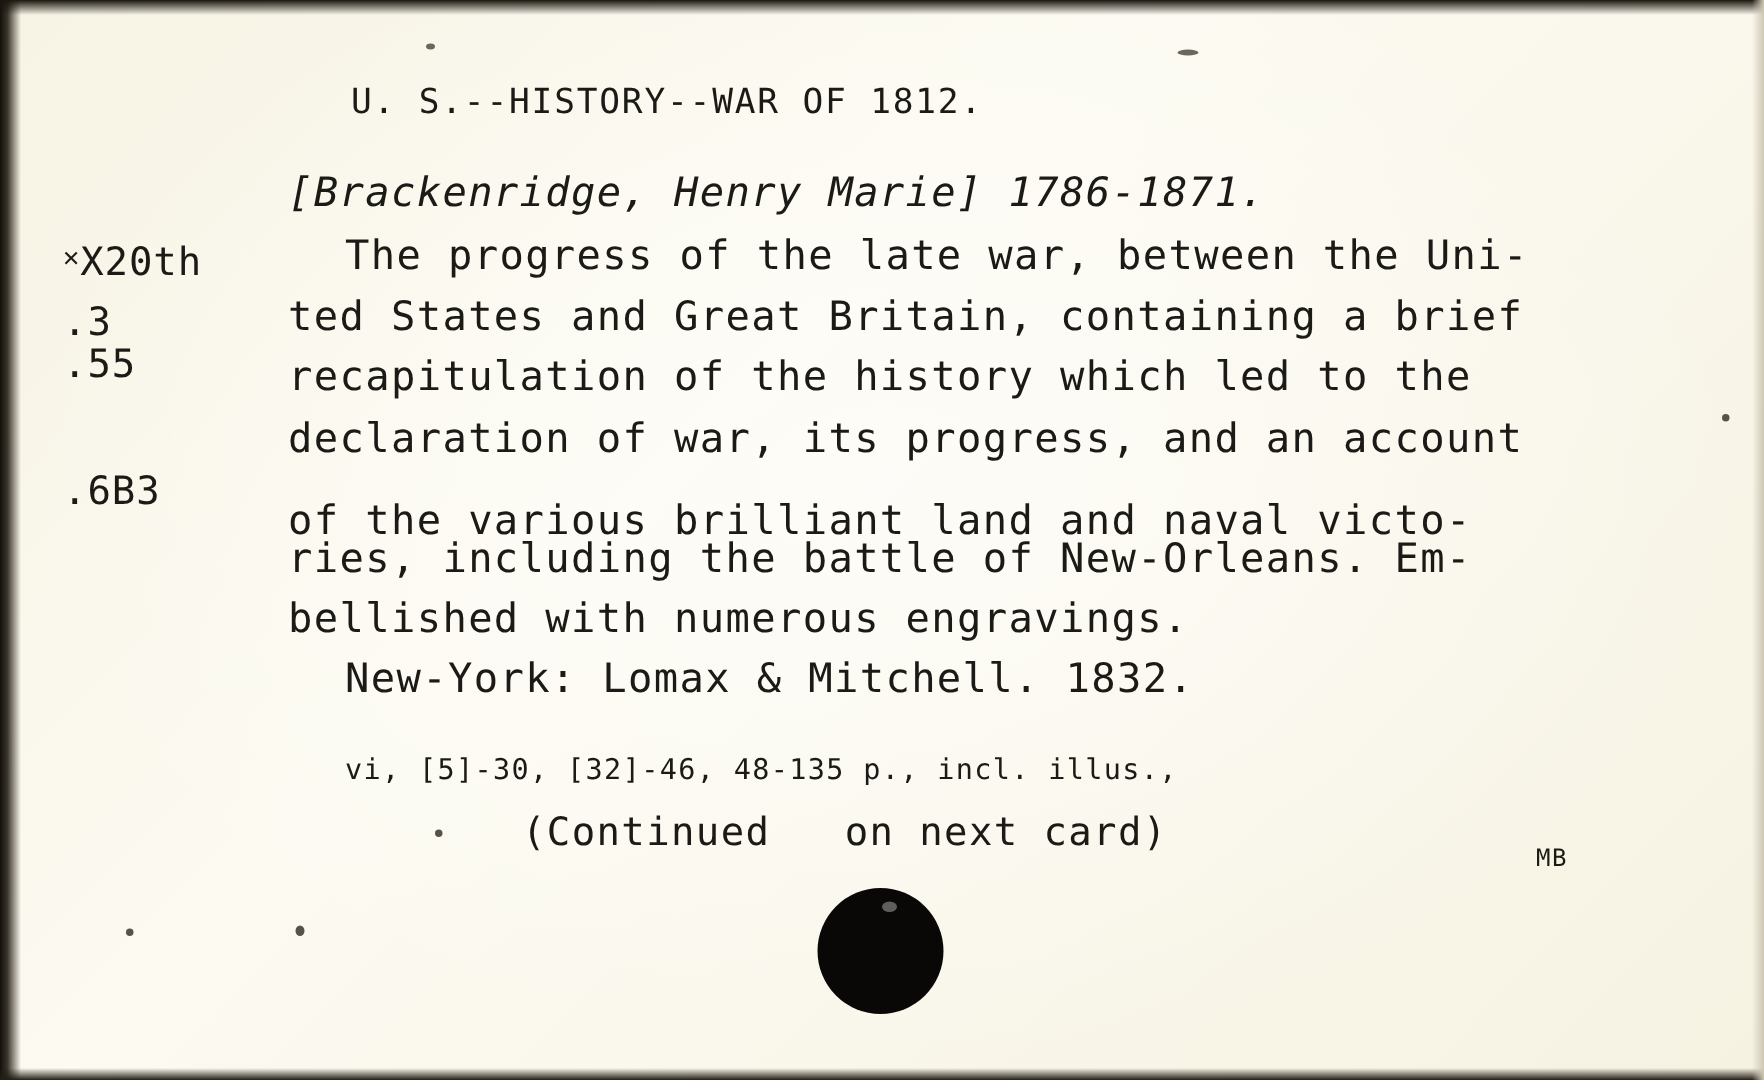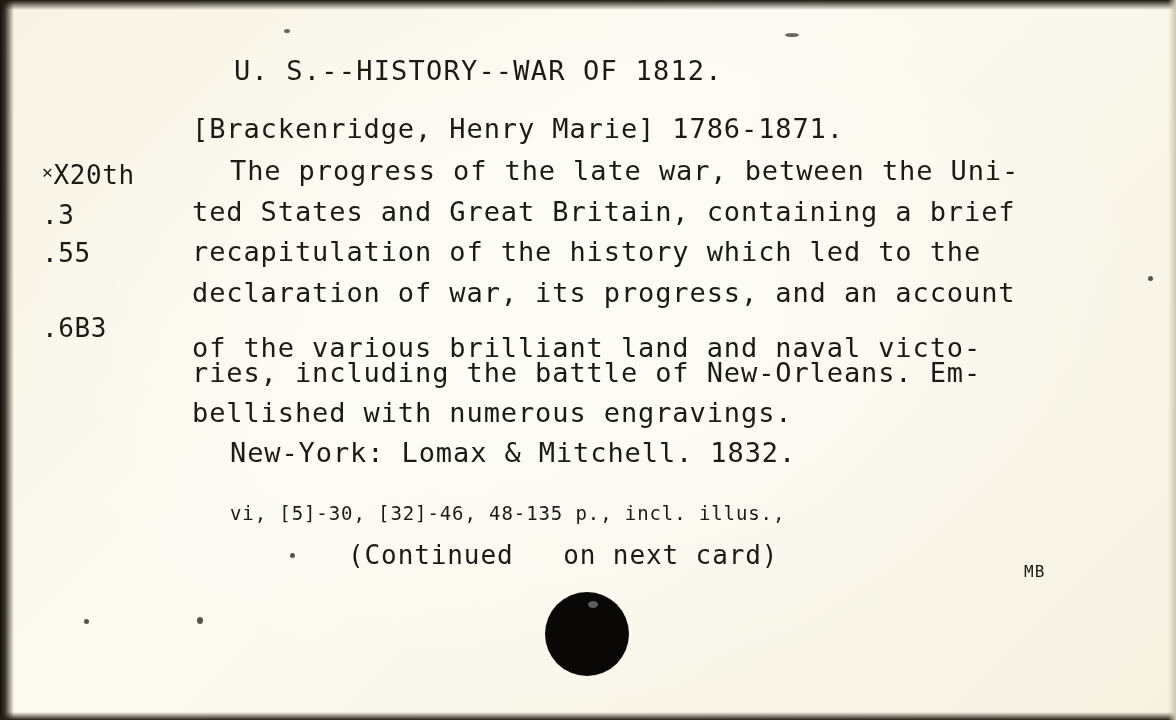--- a/index.html
+++ b/index.html
@@ -69,51 +69,51 @@
     position: absolute;
     white-space: pre;
     font-family: "DejaVu Sans Mono", monospace;
     letter-spacing: 0.5px;
   }
 
   
   .heading {
     left: 234px;
     top: 55px;
-    font-size: 27px;
+    font-size: 23px;
     letter-spacing: 1.2px;
   }
 
   
   .callnum {
     left: 42px;
     font-size: 26px;
     letter-spacing: 0.6px;
   }
   .callnum.l0 { top: 160px; }
   .callnum.l1 { left: 42px; top: 200px; }
-  .callnum.l2 { left: 42px; top: 238px; }
+  .callnum.l2 { left: 42px; top: 228px; }
   .callnum.l3 { left: 42px; top: 278px; margin-top: 35px; }
 
   .star {
     font-size: 18px;
     vertical-align: 6px;
   }
 
   
   .body-line {
     left: 192px;
     font-size: 27px;
     letter-spacing: 0.9px;
   }
   .body-line.indent {
     left: 230px;
   }
 
-  .b0 { top: 113px; }
+  .b0 { top: 113px; font-style: italic; }
   .b1 { top: 155px; }
   .b2 { top: 196px; }
   .b3 { top: 236px; }
   .b4 { top: 277px; }
   .b5 { top: 332px; }
   .b6 { top: 357px; }
   .b7 { top: 397px; }
   .b8 { top: 437px; }
 
   .collation {

